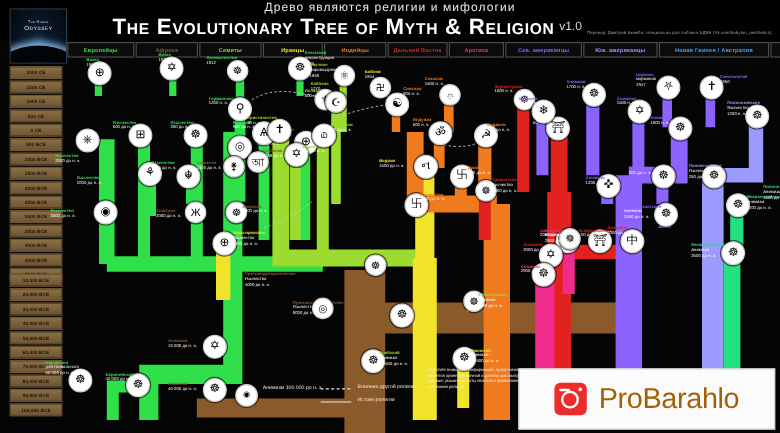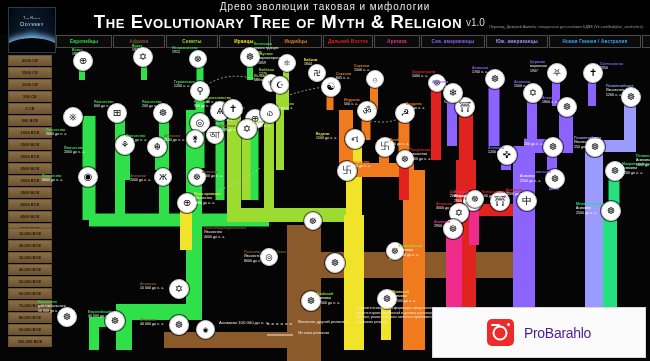--- a/index.html
+++ b/index.html
@@ -63,34 +63,34 @@
         color:#f3e8da;}
 
   
   #wm{position:absolute;left:432px;top:307px;width:212px;height:49px;background:#fbfbfb;
       border:1px solid #d8d8d8;display:flex;align-items:center;justify-content:center;gap:10px;}
   #wm .cam{width:27px;height:27px;background:#ee2b2b;border-radius:5px;position:relative;}
   #wm .cam:before{content:"";position:absolute;left:50%;top:53%;transform:translate(-50%,-50%);
       width:11px;height:11px;border-radius:50%;border:2.6px solid #fff;}
   #wm .cam:after{content:"";position:absolute;left:4px;top:4.5px;width:9px;height:2.6px;background:#fff;border-radius:1px;}
   #wm .dot{position:absolute;right:4px;top:4px;width:3px;height:3px;background:#fff;border-radius:50%;}
-  #wm .txt{font-size:14px;color:#4c1d95;letter-spacing:-.3px;}
+  #wm .txt{font-size:24px;color:#a16207;letter-spacing:-.3px;}
 </style>
 </head>
 <body>
 
 <div id="stage">
 
   <div id="header">
     <div id="logo">
       <div class="l1">The Human</div>
       <div class="l2">Odyssey</div>
       <div class="globe"></div>
     </div>
-    <div id="subtitle">Древо  эволюции  таковая  и  мифологии</div>
+    <div id="subtitle">Древо  являются  религии  и  мифологии</div>
     <div id="maintitle">The Evolutionary Tree of Myth &amp; Religion</div>
     <div id="version">v1.0</div>
     <div id="translator">Перевод: Дмитрий Акимбо; специально для паблика БДВЕ (Vk.com/babylon_aesthetics).</div>
   </div>
 
   <div id="legendbar">
       <div class="lg" style="width: 56px; color: rgb(47, 224, 74);">Европейцы</div>
       <div class="lg" style="width: 52px; color: rgb(138, 90, 43);">Африка</div>
       <div class="lg" style="width: 52px; color: rgb(156, 219, 47);">Семиты</div>
       <div class="lg" style="width: 50px; color: rgb(240, 227, 42);">Иранцы</div>

